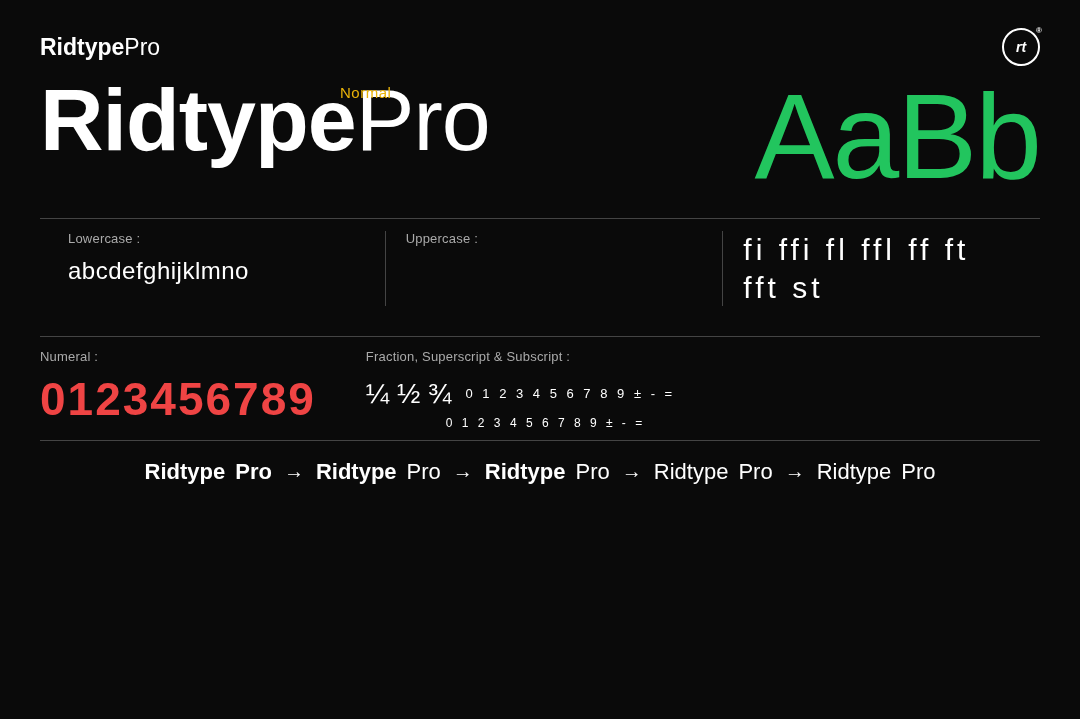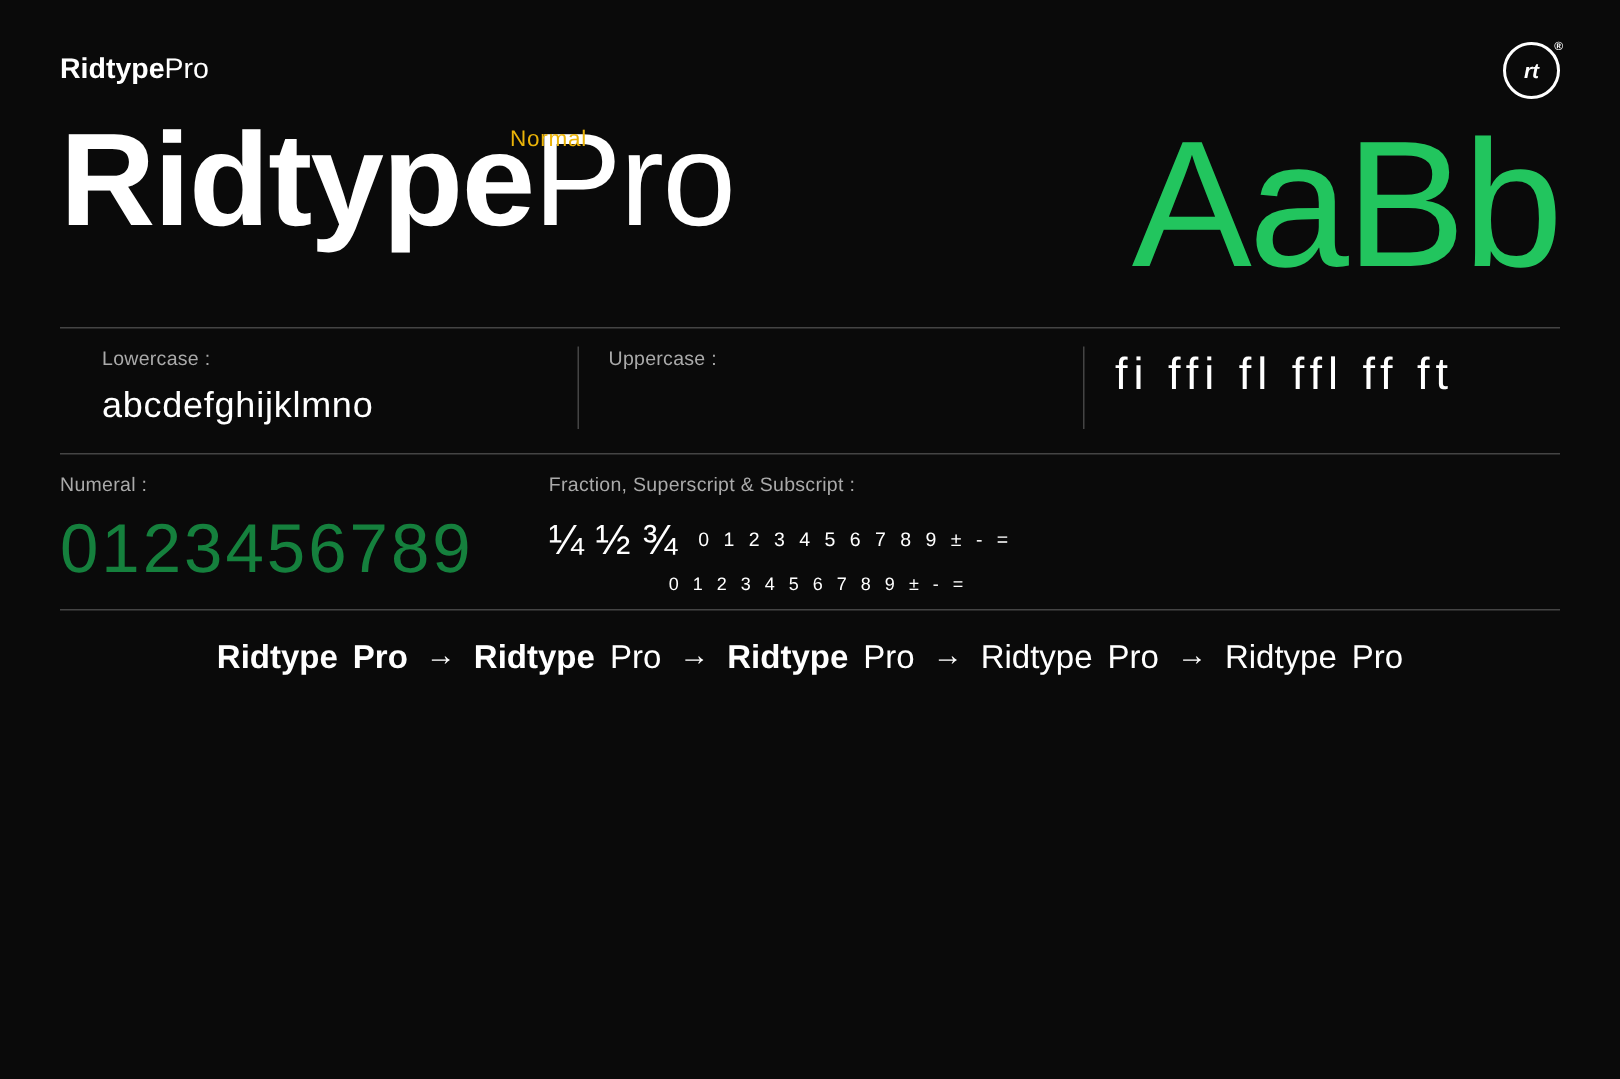--- a/index.html
+++ b/index.html
@@ -23,21 +23,21 @@
 
     
     .header {
       display: flex;
       justify-content: space-between;
       align-items: center;
       margin-bottom: 10px;
     }
 
     .brand-logo {
-      font-size: 19px;
+      font-size: 23px;
       font-weight: 400;
       letter-spacing: 0;
       color: #fff;
     }
     .brand-logo span.bold {
       font-weight: 700;
     }
 
     .rt-icon {
       width: 38px;
@@ -160,35 +160,35 @@
       font-size: 30px;
       letter-spacing: 4px;
     }
 
     
     .numeral-section {
       display: flex;
       gap: 0;
       border-top: 1px solid #444;
       padding-top: 12px;
-      margin-top: 8px;
+      margin-top: 22px;
     }
 
     .numeral-col {
       padding-right: 30px;
     }
     .numeral-col:not(:first-child) {
       padding-left: 20px;
       flex: 1;
     }
 
     .numeral-display {
       font-size: 46px;
-      font-weight: 400;
-      color: #15803d;
+      font-weight: 700;
+      color: #ef4444;
       letter-spacing: 2px;
       line-height: 1.1;
     }
 
     .fraction-display {
       font-size: 18px;
       color: #fff;
       font-weight: 400;
       line-height: 1.4;
     }
@@ -278,20 +278,21 @@
       </div>
     </div>
 
     <div class="glyph-col">
       <div class="col-label">Uppercase :</div>
     </div>
 
     <div class="glyph-col">
       <div class="glyph-display ligatures">
         <div>fi  ffi  fl  ffl  ff  ft</div>
+        <div>fft  st</div>
       </div>
     </div>
   </div>
 
   <div class="numeral-section">
     <div class="numeral-col">
       <div class="col-label">Numeral :</div>
       <div class="numeral-display">0123456789</div>
     </div>
     <div class="numeral-col">

